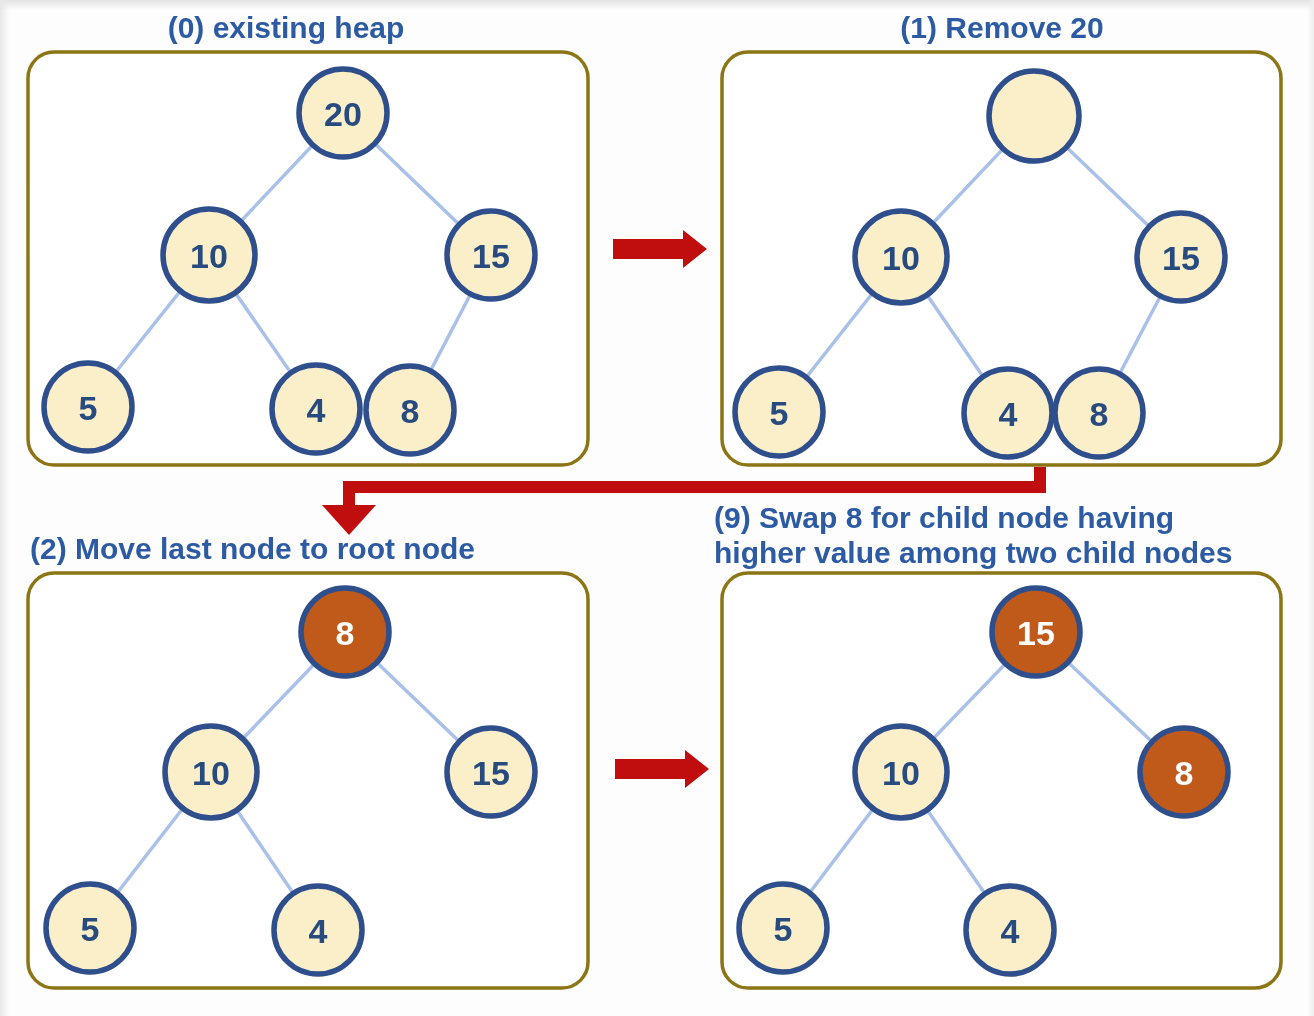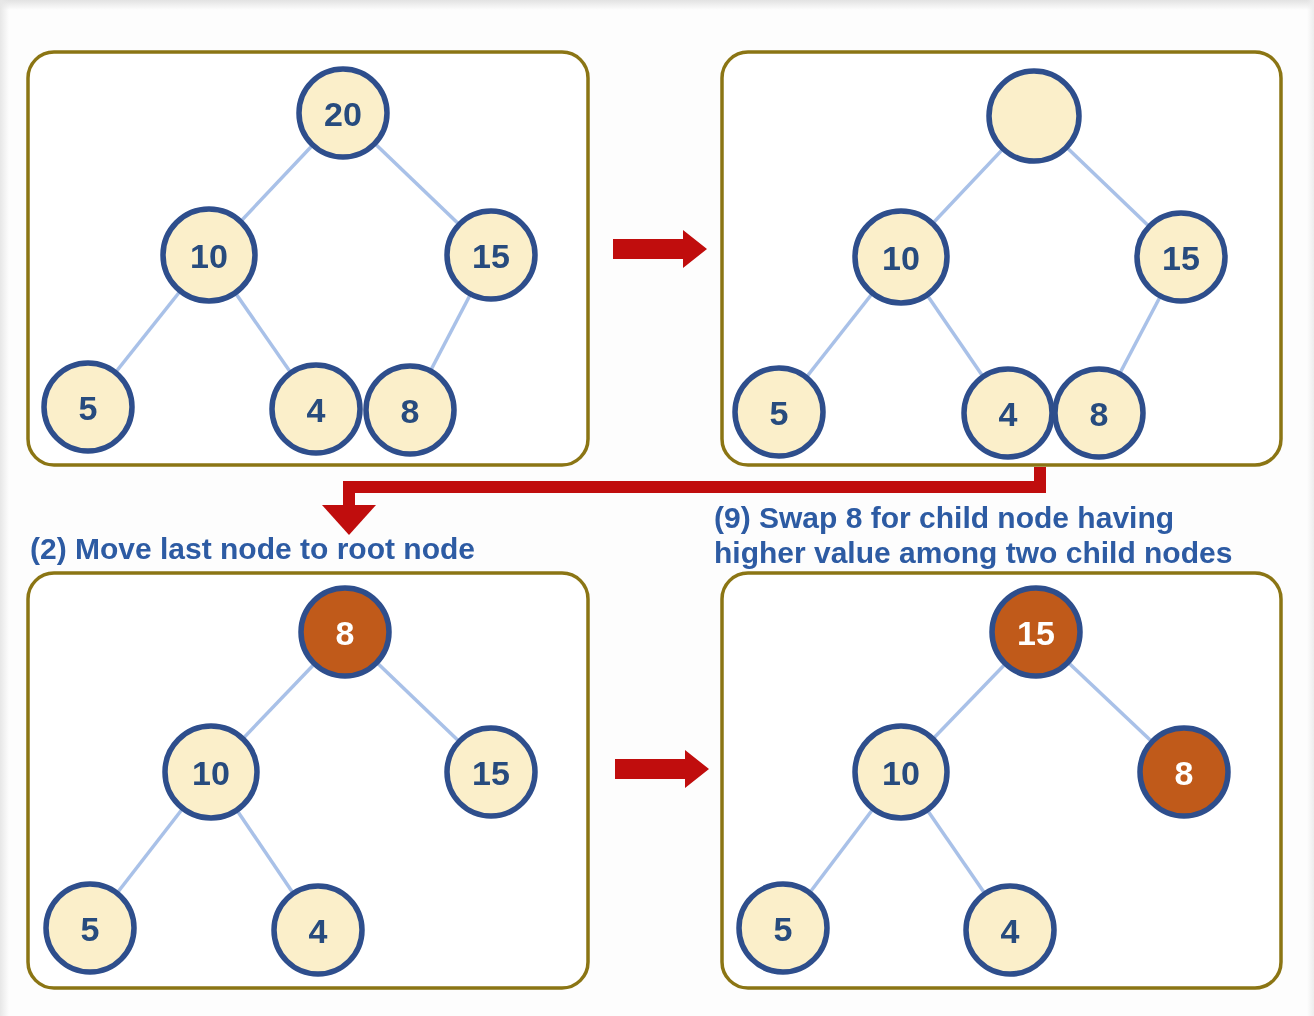--- a/index.html
+++ b/index.html
@@ -125,21 +125,23 @@
       <circle cx="783" cy="928" r="44" fill="#FBEFCA" stroke="#2E4E8C" stroke-width="5.5"></circle>
       <text x="783" y="929" text-anchor="middle" dominant-baseline="central" font-size="34" font-weight="bold" font-family="&quot;Liberation Sans&quot;, sans-serif" fill="#274B7E">5</text>
       <circle cx="1010" cy="930" r="44" fill="#FBEFCA" stroke="#2E4E8C" stroke-width="5.5"></circle>
       <text x="1010" y="931" text-anchor="middle" dominant-baseline="central" font-size="34" font-weight="bold" font-family="&quot;Liberation Sans&quot;, sans-serif" fill="#274B7E">4</text>
       <polygon points="613,239 683,239 683,230 707,249 683,268 683,259 613,259" fill="#C00D0D"></polygon>
       <polygon points="615,759 685,759 685,750 709,769 685,788 685,779 615,779" fill="#C00D0D"></polygon>
       <polyline points="1040,467 1040,487 349,487 349,507" fill="none" stroke="#C00D0D" stroke-width="12" stroke-linejoin="miter"></polyline>
       <polygon points="322,505 376,505 349,535" fill="#C00D0D"></polygon>
     </svg>
 
+  <div class="panel-title t-center" id="title-0">(0) existing heap</div>
 
+  <div class="panel-title t-center" id="title-1">(1) Remove 20</div>
 
   <div class="panel-title" id="title-2">(2) Move last node to root node</div>
 
   <div class="panel-title" id="title-3">(9) Swap 8 for child node having
 higher value among two child nodes</div>
 
   <div class="frame-top"></div>
   <div class="frame-left"></div>
   <div class="frame-right"></div>
 </div>

